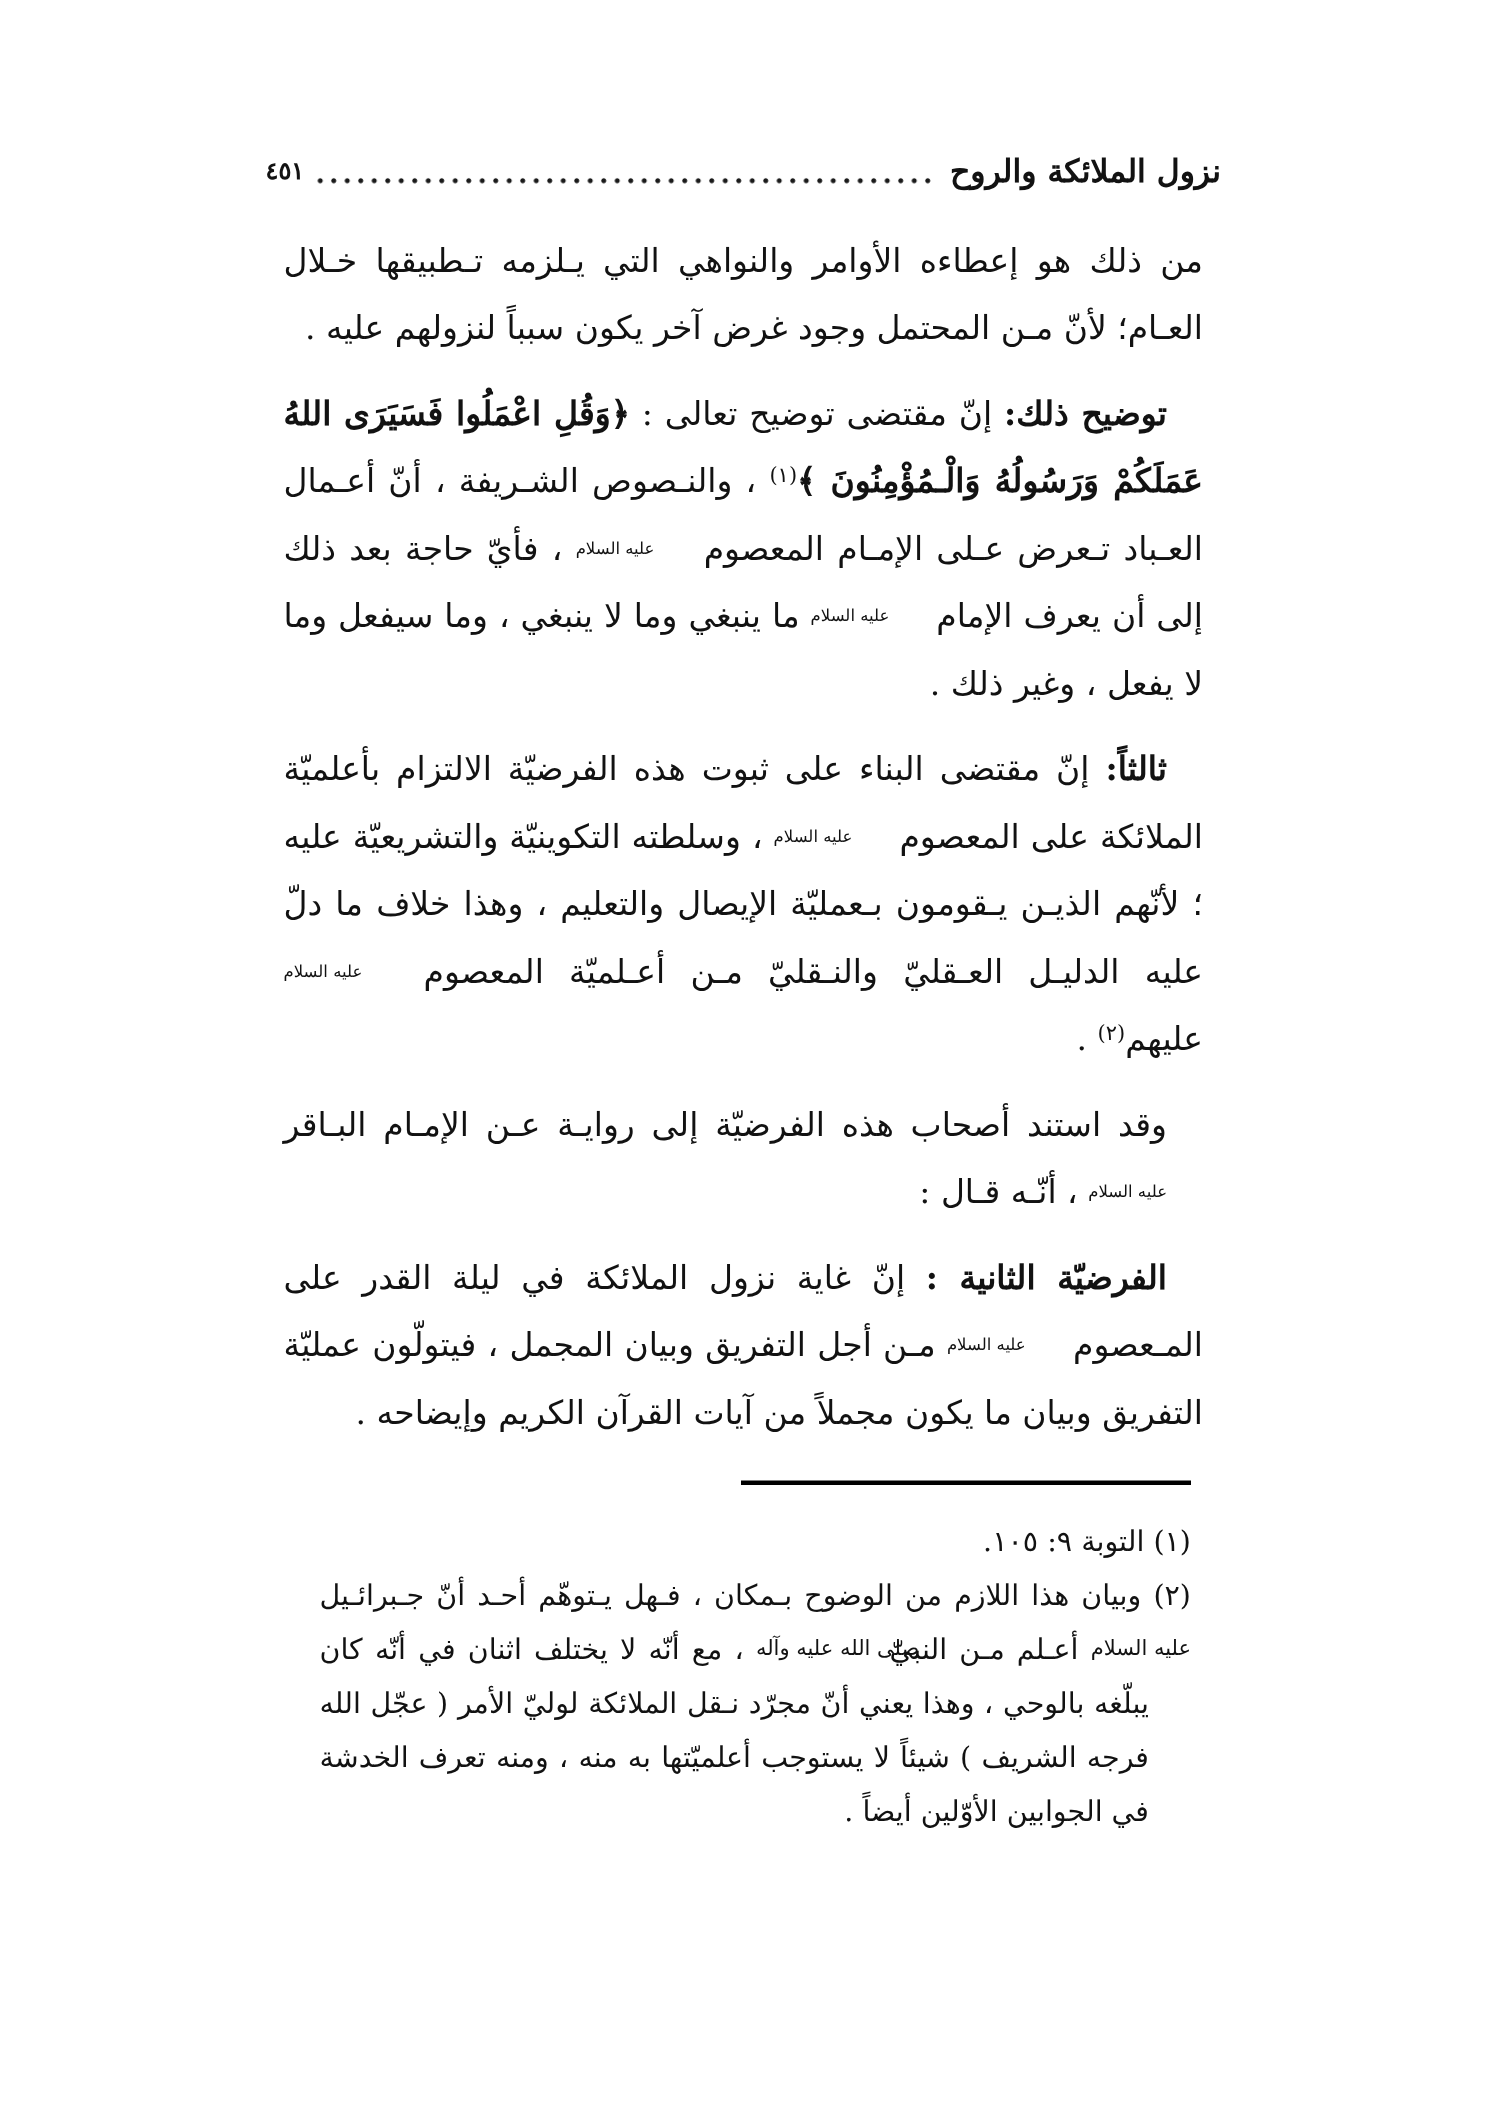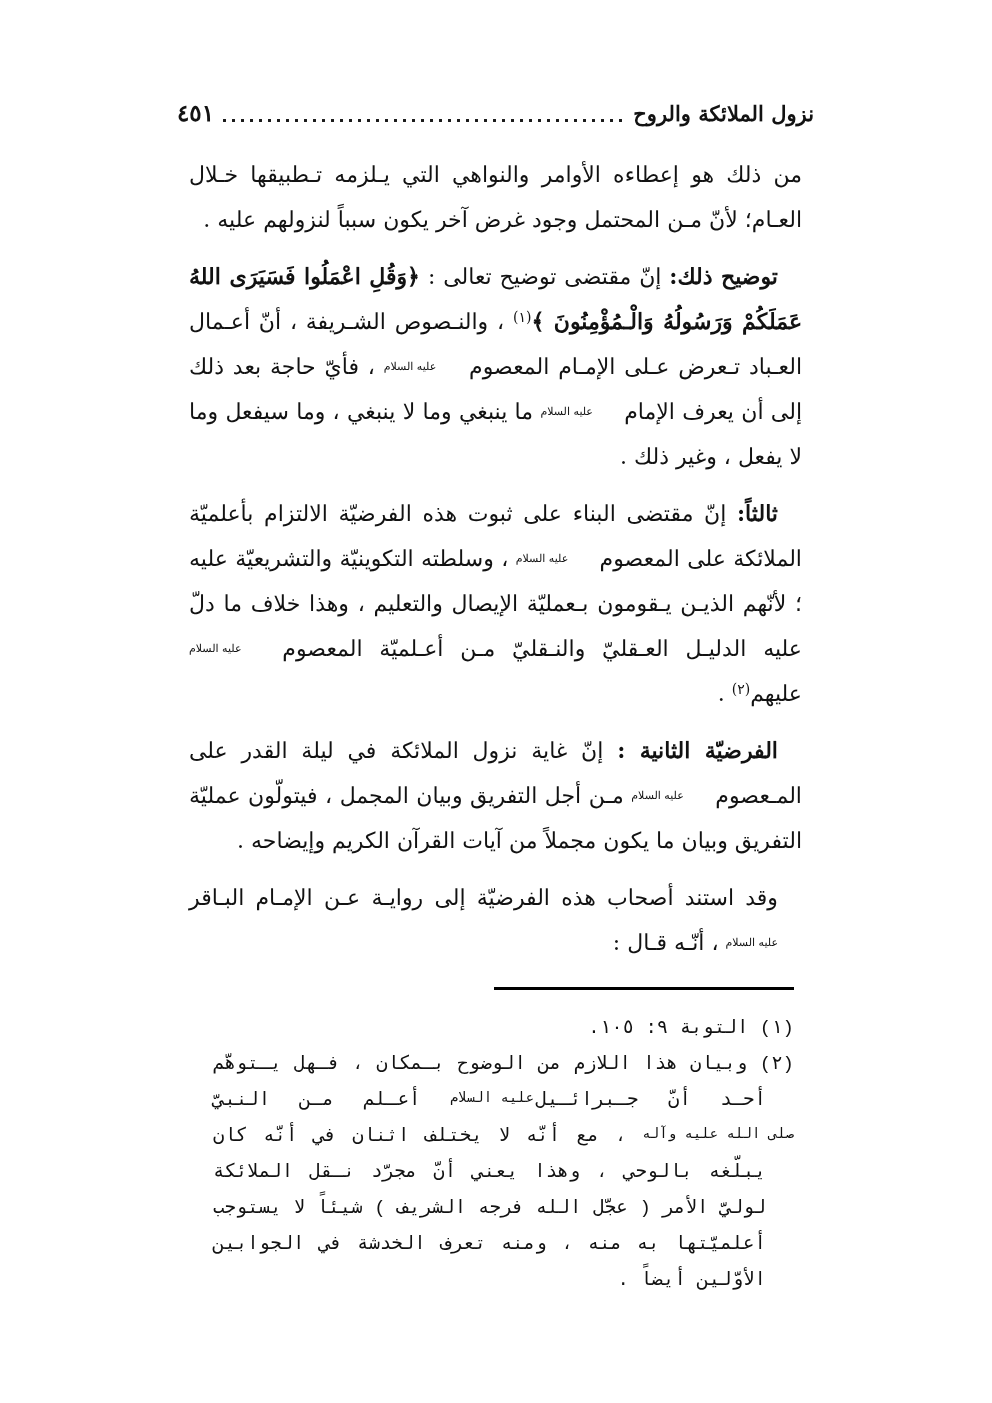--- a/index.html
+++ b/index.html
@@ -32,24 +32,23 @@
   .leader {
     flex: 1 1 auto;
     height: 5px;
     margin: 0 8px 5px 8px;
     background-image: radial-gradient(circle at 2.5px 2.5px, #1a1a1a 1.4px, transparent 1.9px);
     background-size: 9px 5px;
     background-repeat: repeat-x;
   }
   .page-number {
     white-space: nowrap;
-    font-size: 23px;
+    font-size: 16px;
     line-height: 28px;
     font-weight: 600;
-    font-family: Liberation Serif, serif;
   }
 
   
   .body-text {
     font-size: 22px;
     line-height: 45px;
     text-align: justify;
   }
   .para { margin: 12px; text-indent: 24px; }
   .para.no-indent { text-indent: 0; }
@@ -79,21 +78,20 @@
     width: 300px;
     height: 0;
     border-top: 3px solid #000;
     margin: 0 20px 20px 0;
   }
   .footnote {
     padding-right: 48px;
     text-indent: -28px;
     margin-left: 36px;
     text-align: justify;
-    font-family: Liberation Mono, monospace;
   }
   .footnote .hon { font-size: 14px; transform: translateY(-3px); }
   .fn-marker { white-space: nowrap; }
 </style>
 </head>
 <body>
 
 <div class="page">
 
   <header class="page-header">
@@ -124,30 +122,30 @@
       <span class="lead">ثالثاً:</span>
       <span>إنّ مقتضى البناء على ثبوت هذه الفرضيّة الالتزام بأعلميّة الملائكة على المعصوم</span>
       <span class="hon">عليه السلام</span>
       <span>، وسلطته التكوينيّة والتشريعيّة عليه ؛ لأنّهم الذيـن يـقومون بـعمليّة الإيصال والتعليم ، وهذا خلاف ما دلّ عليه الدليـل العـقليّ والنـقليّ مـن أعـلميّة المعصوم</span>
       <span class="hon">عليه السلام</span>
       <span>عليهم</span><span class="fn-ref">(٢)</span>
       <span>.</span>
     </p>
 
     <p class="para">
+      <span>وقد استند أصحاب هذه الفرضيّة إلى روايـة عـن الإمـام البـاقر</span>
+      <span class="hon">عليه السلام</span>
+      <span>، أنّـه قـال :</span>
+    </p>
+
+    <p class="para">
       <span class="lead">الفرضيّة الثانية :</span>
       <span>إنّ غاية نزول الملائكة في ليلة القدر على المـعصوم</span>
       <span class="hon">عليه السلام</span>
       <span>مـن أجل التفريق وبيان المجمل ، فيتولّون عمليّة التفريق وبيان ما يكون مجملاً من آيات القرآن الكريم وإيضاحه .</span>
-    </p>
-
-    <p class="para">
-      <span>وقد استند أصحاب هذه الفرضيّة إلى روايـة عـن الإمـام البـاقر</span>
-      <span class="hon">عليه السلام</span>
-      <span>، أنّـه قـال :</span>
     </p>
 
   </main>
 
   <footer class="footnotes">
     <div class="fn-sep"></div>
 
     <div class="footnote">
       <span class="fn-marker">(١)</span>
       <span>التوبة ٩: ١٠٥.</span>

